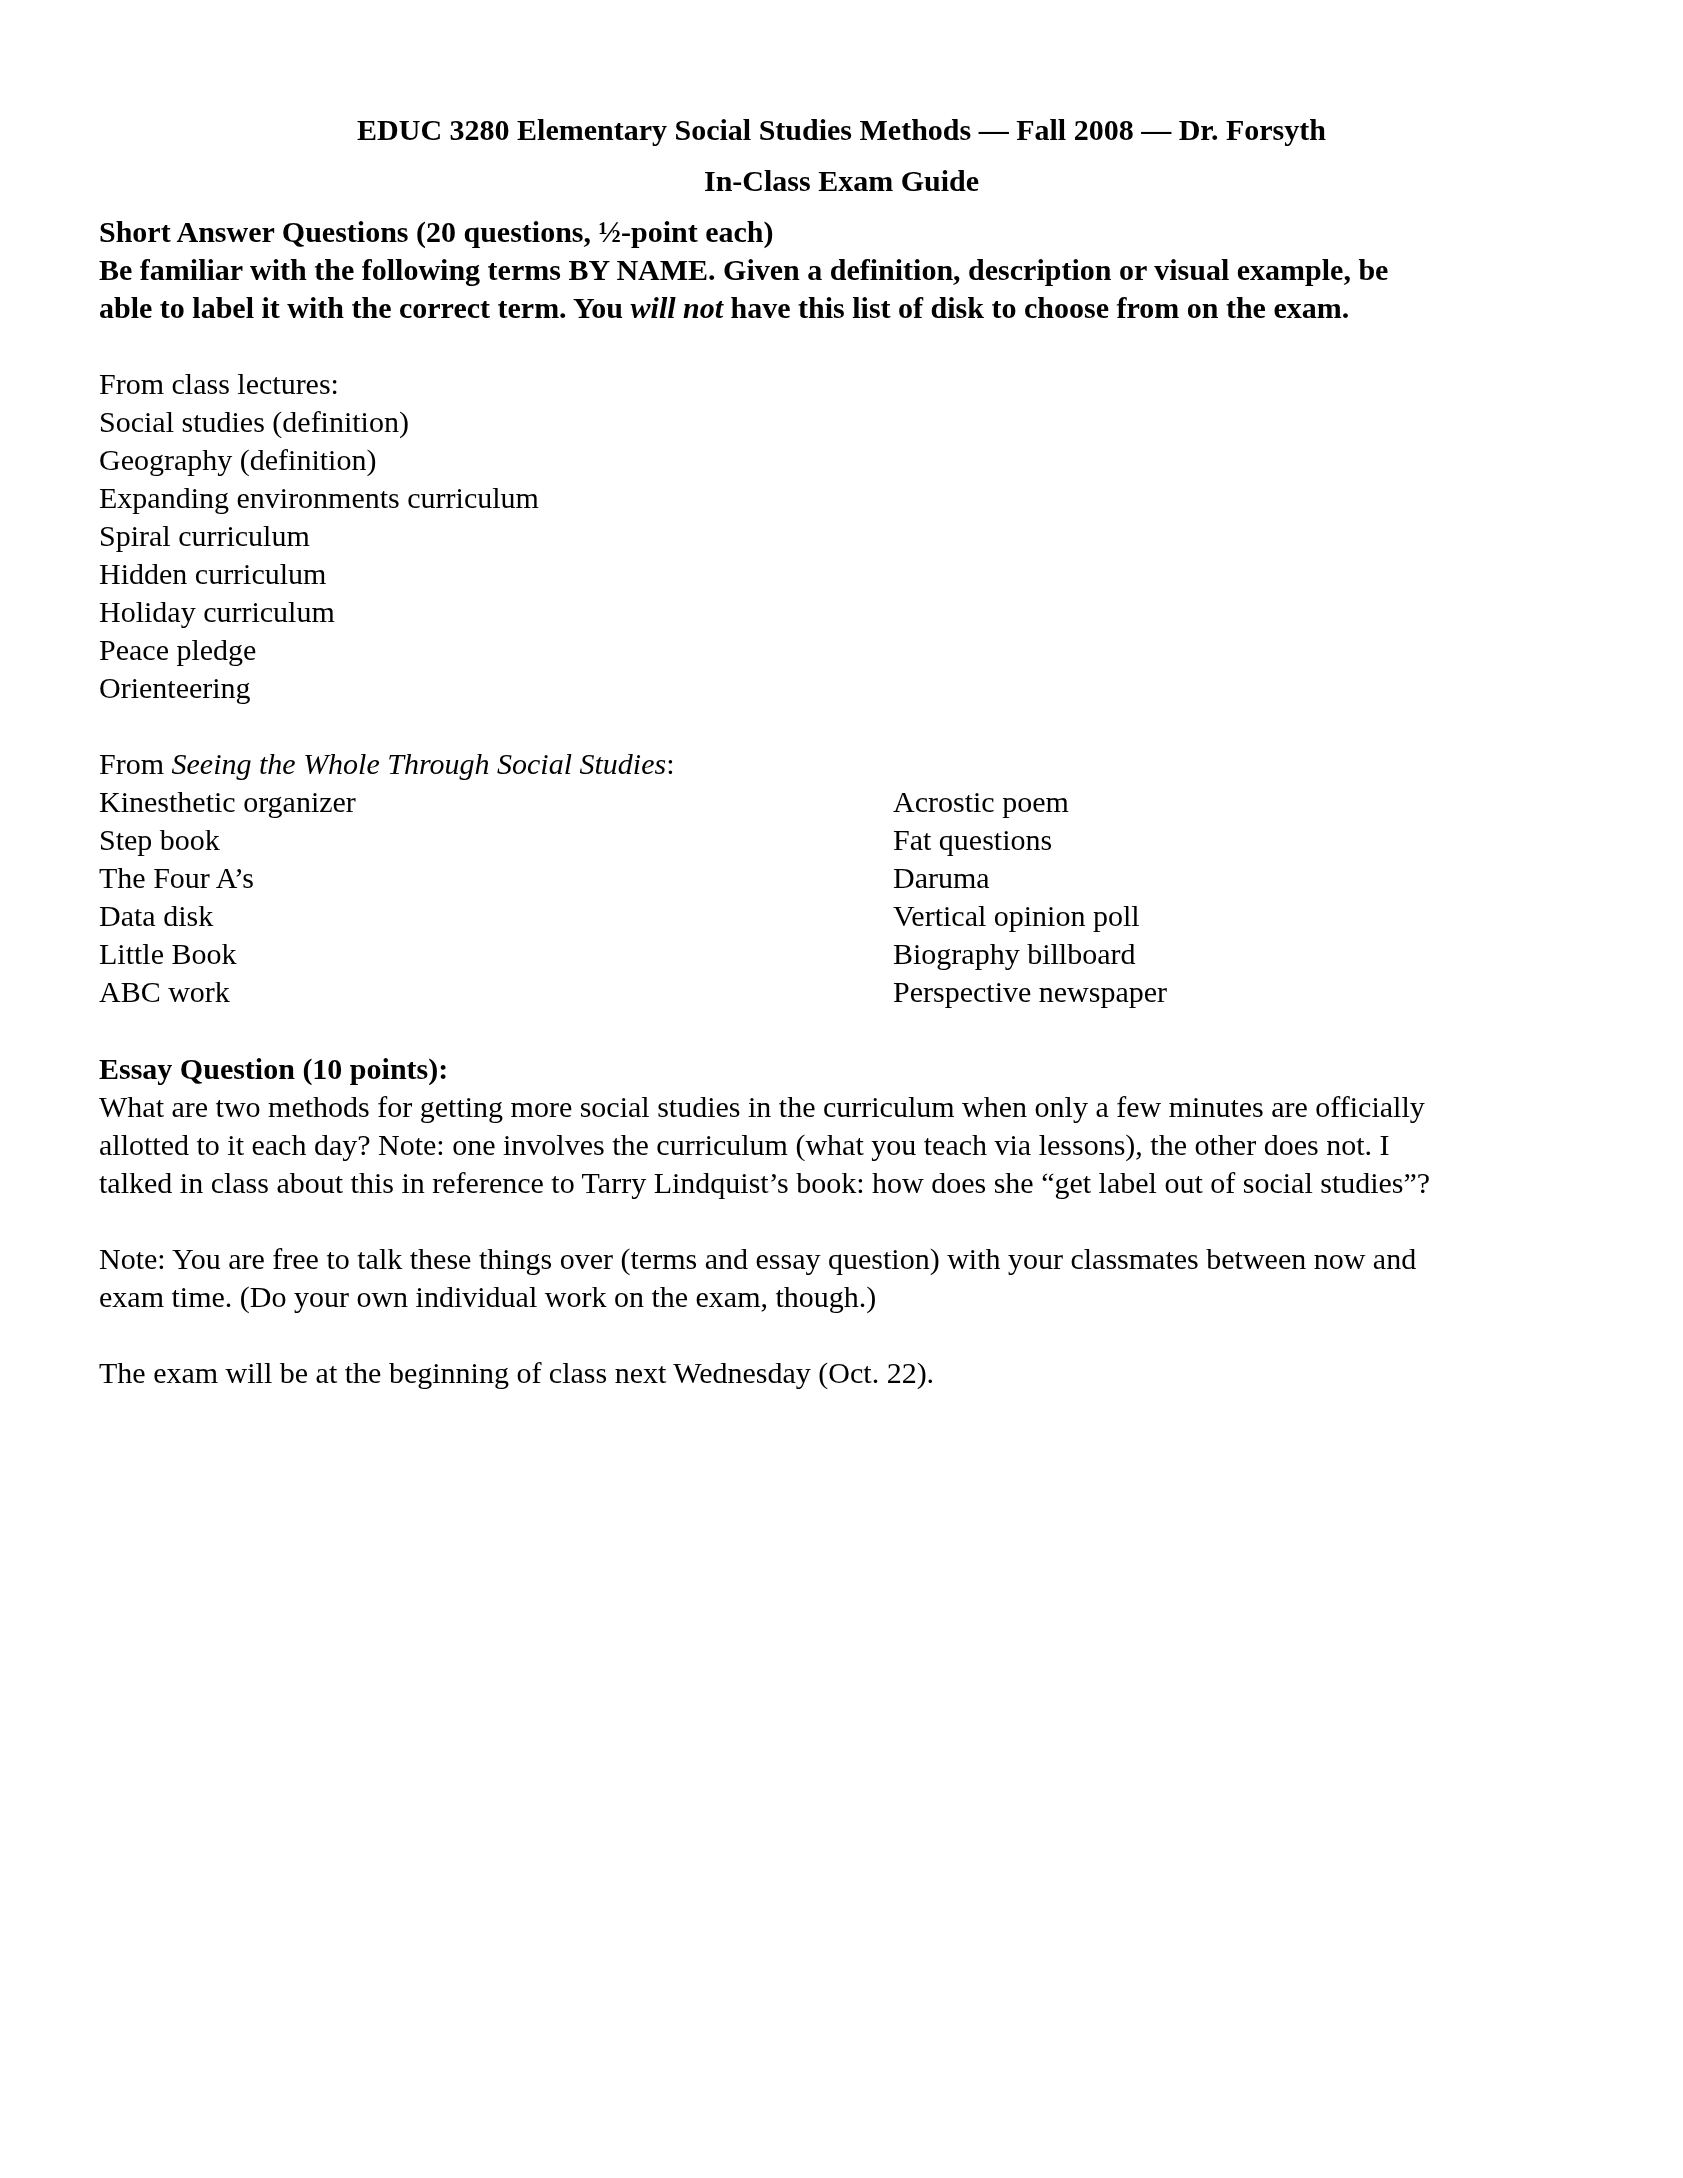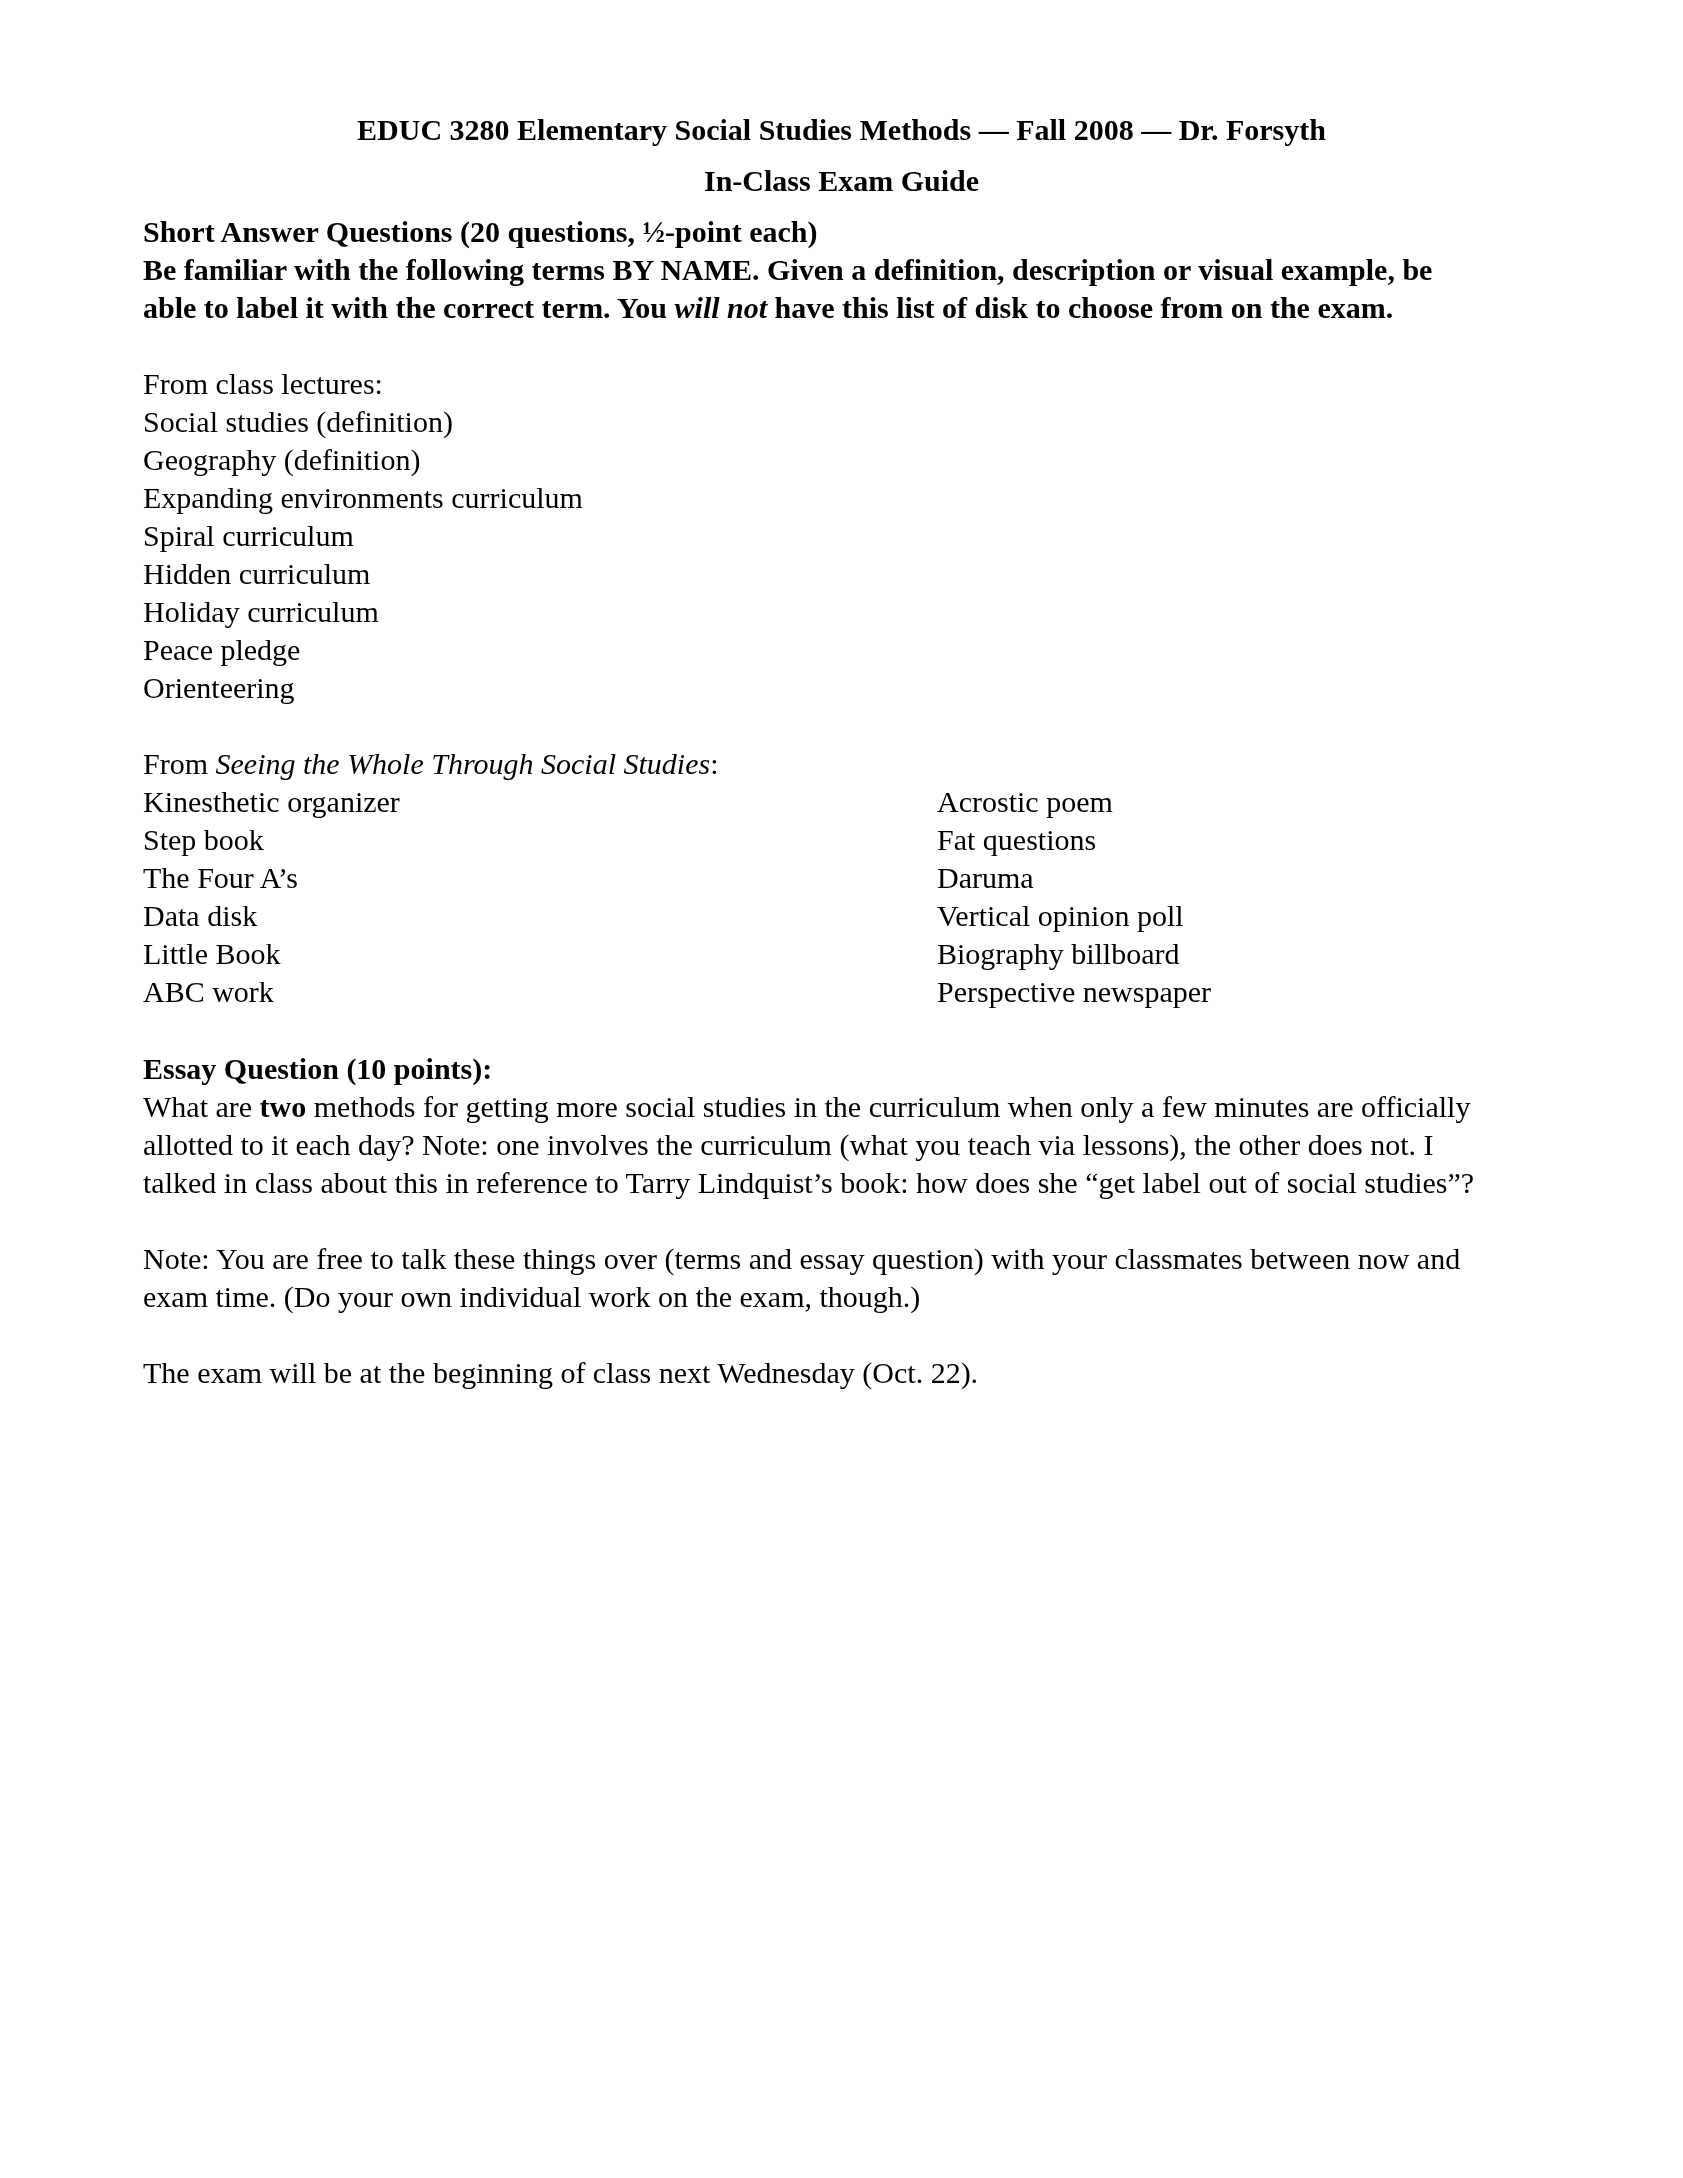--- a/index.html
+++ b/index.html
@@ -34,36 +34,36 @@
       line-height: 39px;
     }
     .title-block div { display: block; margin-top: 12px; }
     .body-block {
       position: absolute;
       left: 99px;
       top: 213px;
       width: 1505px;
     }
     .bold { font-weight: bold; }
-    .line { display: block; white-space: nowrap; margin-left: 44px; }
+    .line { display: block; white-space: nowrap; }
     .gap { height: 38px; }
     .two-col {
       position: relative;
       height: 229px;
     }
     .col-left {
       position: absolute;
       left: 0; top: 0;
     }
     .col-right {
       position: absolute;
       left: 794px; top: 0;
     }
     i { font-style: italic; }
-    b { font-weight: bold; }
+    b { font-weight: normal; }
   </style>
 </head>
 <body>
 
 <div class="page">
 
   <div class="title-block">
     <div>EDUC 3280 Elementary Social Studies Methods — Fall 2008 — Dr. Forsyth</div>
     <div>In-Class Exam Guide</div>
   </div>

